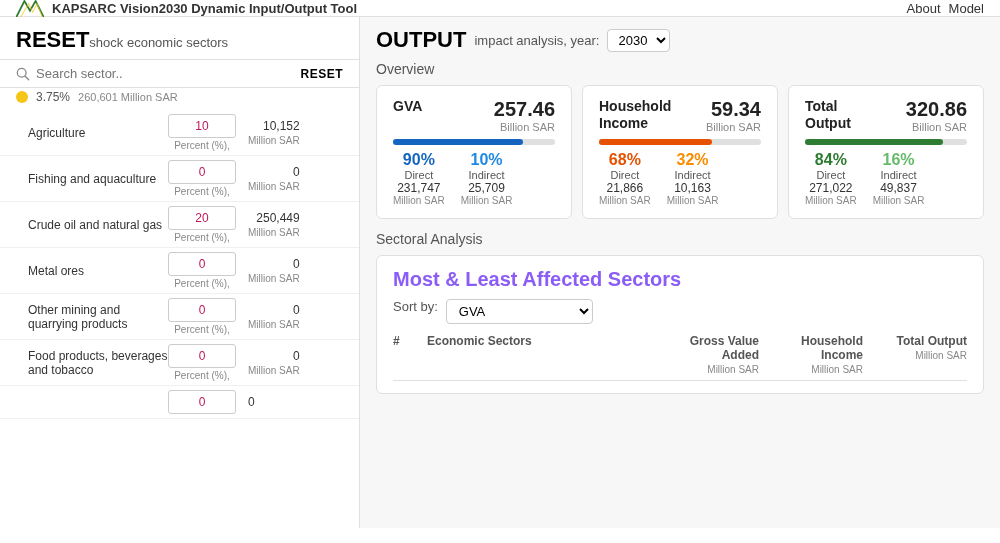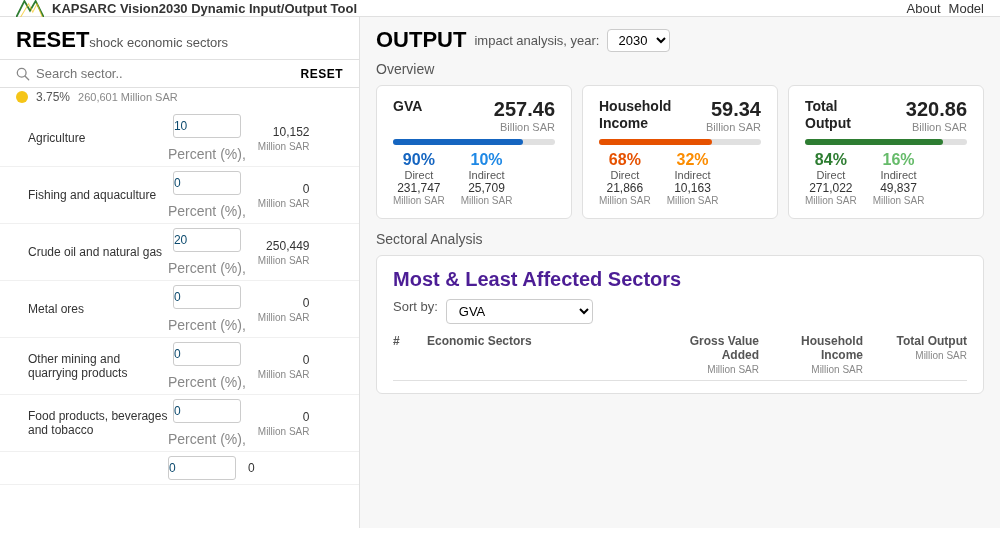--- a/index.html
+++ b/index.html
@@ -51,23 +51,23 @@
     .sector-progress-val { font-size: 11px; color: #888; }
 
     .sector-row {
       display: flex; align-items: center; padding: 4px 28px; border-bottom: 1px solid #f0f0f0;
     }
     .sector-row-label { width: 140px; font-size: 12px; color: #333; flex-shrink: 0; }
     .sector-inputs { display: flex; gap: 12px; align-items: center; }
     .sector-input-wrap { display: flex; flex-direction: column; align-items: center; }
     .sector-input {
       width: 68px; height: 24px; border: 1px solid #ccc; border-radius: 3px;
-      text-align: left; font-size: 12px; color: #0c4a6e; outline: none;
-    }
-    .sector-input-label { font-size: 14px; color: #888; margin-top: 8px; }
+      text-align: center; font-size: 12px; color: #be185d; outline: none;
+    }
+    .sector-input-label { font-size: 10px; color: #888; margin-top: 2px; }
     .sector-value-wrap { display: flex; flex-direction: column; align-items: flex-end; }
     .sector-value { font-size: 12px; color: #333; }
     .sector-value-label { font-size: 10px; color: #888; margin-top: 2px; }
 
     
     .right-panel { flex: 1; background: #f7f7f7; overflow-y: auto; padding: 10px 16px; }
     .output-header { display: flex; align-items: center; gap: 8px; margin-bottom: 8px; }
     .output-header h2 { font-size: 22px; font-weight: 900; color: #000; display: inline; }
     .output-header span { font-size: 13px; color: #555; }
     .year-select {
@@ -103,21 +103,21 @@
     .pct-label-green2 { color: #66bb6a; }
     .pct-type { font-size: 11px; color: #555; }
     .pct-num { font-size: 12px; color: #333; }
     .pct-unit { font-size: 10px; color: #888; }
 
     .sectoral-label { font-size: 14px; color: #555; margin-bottom: 8px; }
     .affected-card {
       background: #fff; border: 1px solid #e0e0e0; border-radius: 6px;
       padding: 12px 16px;
     }
-    .affected-title { font-size: 20px; font-weight: 700; color: #4c1d95; margin-bottom: 8px; }
+    .affected-title { font-size: 20px; font-weight: 700; color: #8b5cf6; margin-bottom: 8px; }
     .sort-row { display: flex; align-items: flex-start; gap: 8px; margin-bottom: 10px; }
     .sort-label { font-size: 13px; color: #555; }
     .sort-select {
       border: 1px solid #ccc; border-radius: 4px; padding: 3px 8px; font-size: 13px;
       background: #fff; cursor: pointer; outline: none; min-width: 120px;
     }
 
     .table-header {
       display: flex; border-bottom: 1px solid #e0e0e0; padding-bottom: 4px;
       font-size: 12px; color: #555; font-weight: 600; gap: 4px;

